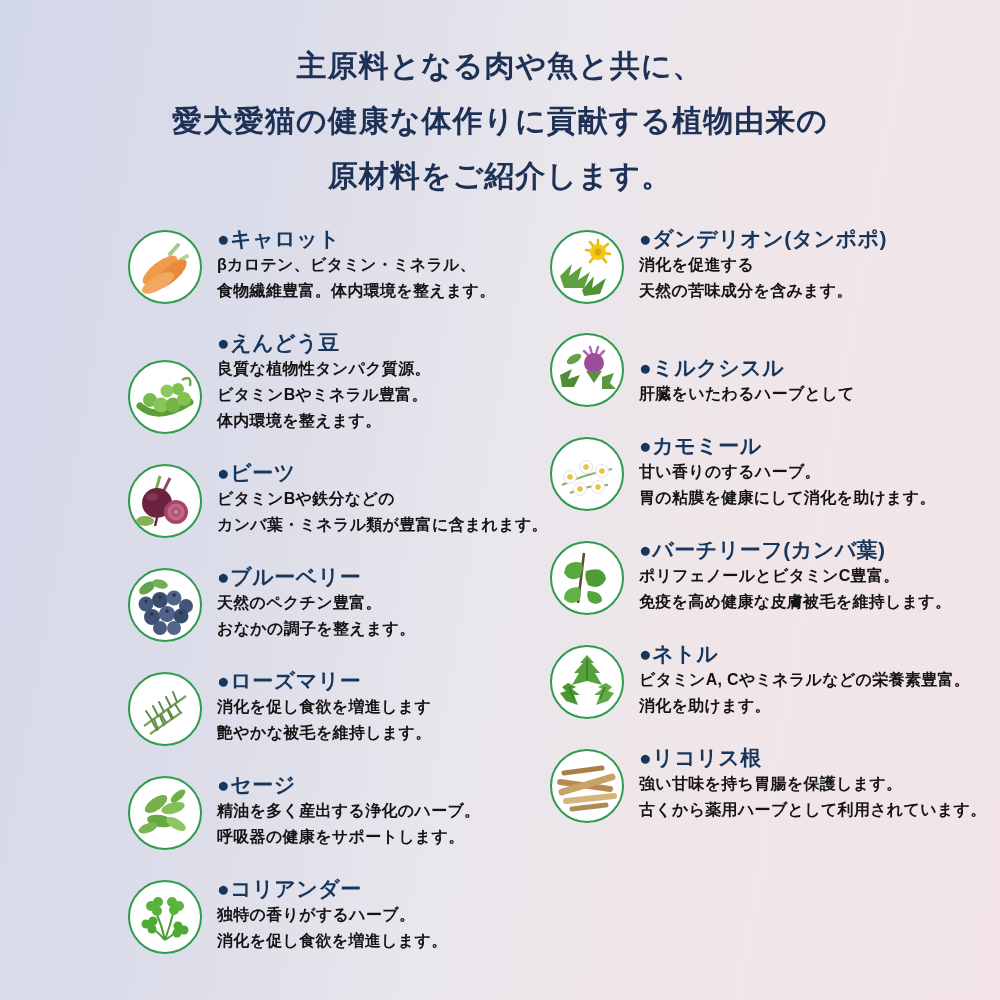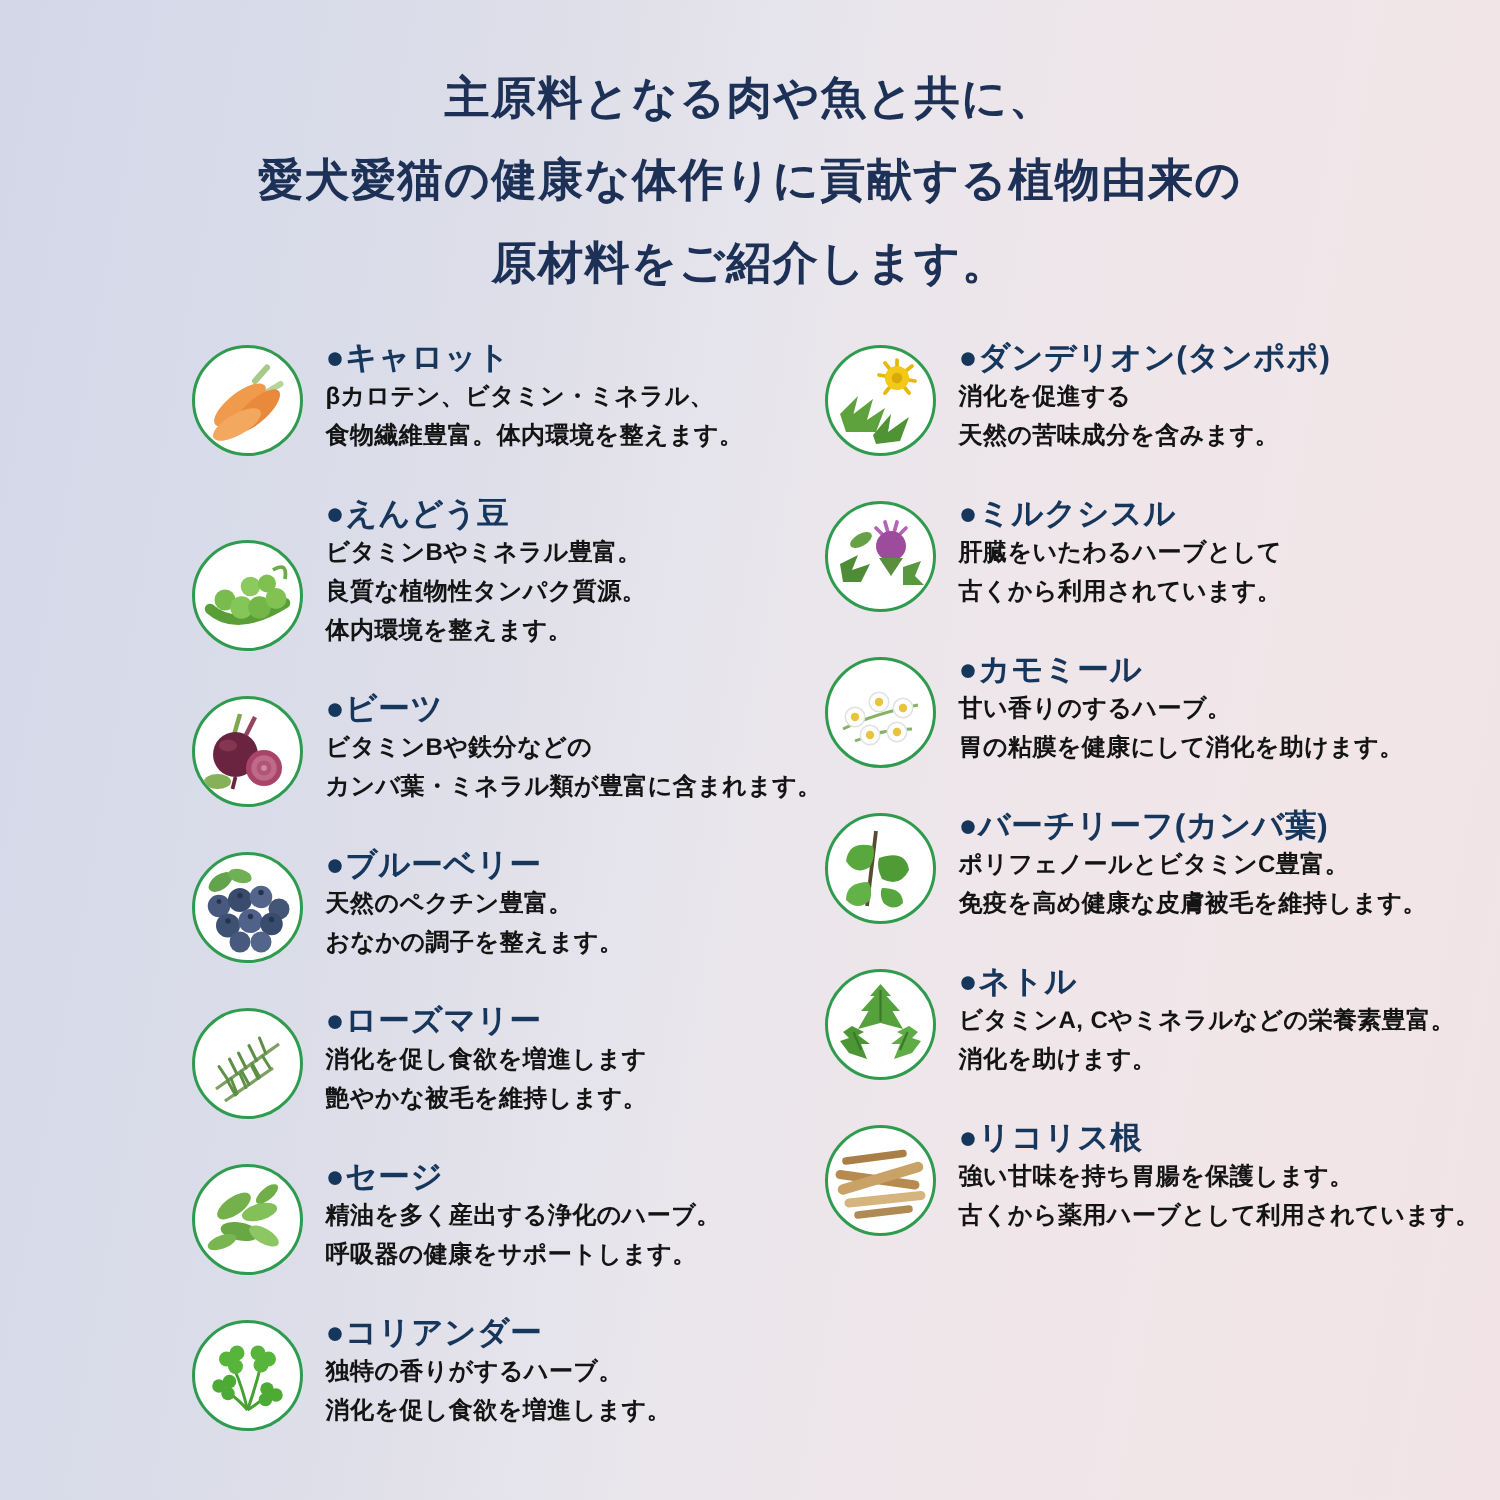--- a/index.html
+++ b/index.html
@@ -81,22 +81,22 @@
             <circle cx="31" cy="43" r="7.5" fill="#85c658"></circle>
             <circle cx="43" cy="43" r="7.5" fill="#74b647"></circle>
             <circle cx="54" cy="37" r="7" fill="#82c253"></circle>
             <circle cx="37" cy="29" r="6.5" fill="#8cc95f"></circle>
             <circle cx="48" cy="27" r="6" fill="#7fbf50"></circle>
           </svg>
         </div>
         <div class="item-text">
           <div class="item-name">●えんどう豆</div>
           <div class="item-desc">
+            <div>良質な植物性タンパク質源。</div>
             <div>ビタミンBやミネラル豊富。</div>
-            <div>良質な植物性タンパク質源。</div>
             <div>体内環境を整えます。</div>
           </div>
         </div>
       </div>
 
       <div class="item">
         <div class="photo">
           <svg viewBox="0 0 70 70" width="70" height="70">
             <line x1="26" y1="24" x2="30" y2="10" stroke="#7fa84f" stroke-width="3"></line>
             <line x1="34" y1="24" x2="40" y2="12" stroke="#93465e" stroke-width="3"></line>
@@ -285,21 +285,20 @@
             <path d="M34 36 L50 36 L42 48 Z" fill="#5b8f3e"></path>
             <polygon points="8,40 20,34 16,44 28,40 22,52 10,52" fill="#4e8c38"></polygon>
             <polygon points="50,42 62,38 58,48 64,54 50,54" fill="#58983e"></polygon>
             <ellipse cx="22" cy="24" rx="8" ry="4" transform="rotate(-30 22 24)" fill="#66a047"></ellipse>
           </svg>
         </div>
         <div class="item-text">
           <div class="item-name">●ミルクシスル</div>
           <div class="item-desc">
             <div>肝臓をいたわるハーブとして</div>
-            <div>古くから利用されています。</div>
           </div>
         </div>
       </div>
 
       <div class="item">
         <div class="photo">
           <svg viewBox="0 0 70 70" width="70" height="70">
             <g stroke="#86b267" stroke-width="2" fill="none">
               <path d="M10 46 Q30 36 60 30"></path>
                 <path d="M18 54 Q36 46 56 46"></path>

